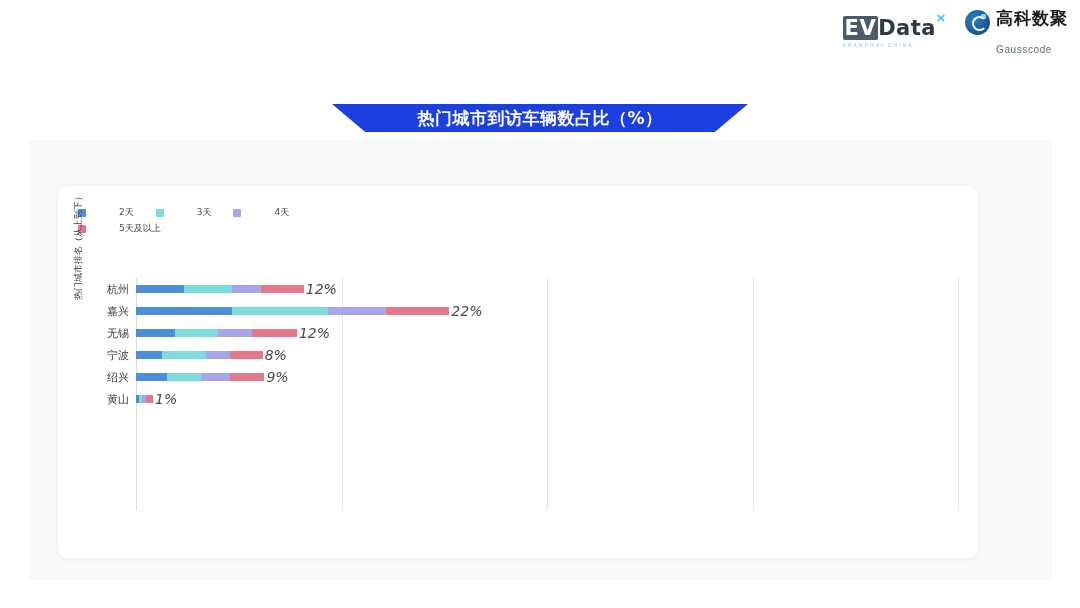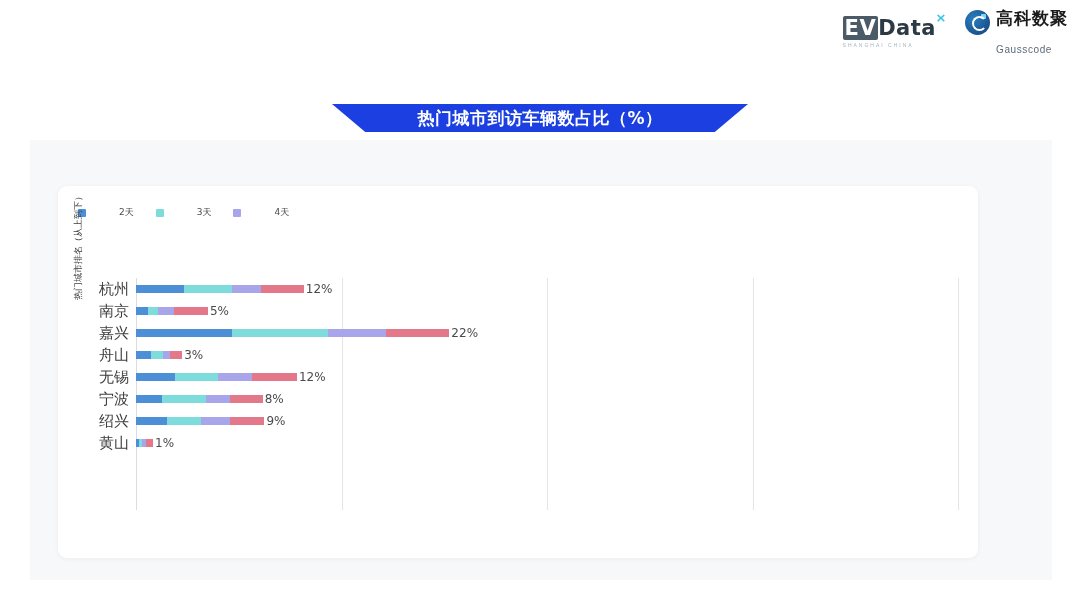--- a/index.html
+++ b/index.html
@@ -110,28 +110,29 @@
     position:absolute;left:58px;top:0;right:0;bottom:0;
   }
   .gridlines{position:absolute;left:0;top:0;width:100%;height:232px;}
   .gridline{position:absolute;top:0;width:1px;height:100%;background:#e3e5e9;}
   .axisline{position:absolute;left:0;top:0;width:1px;height:232px;background:#d9dce1;}
 
   .rows{position:absolute;left:0;top:0;width:100%;}
   .row{height:22px;display:flex;align-items:center;position:relative;}
   .ylabel{
     position:absolute;right:calc(100% + 7px);
-    font-size:15px;color:#3c3c3c;white-space:nowrap;
+    font-size:11px;color:#3c3c3c;white-space:nowrap;
     font-family:Liberation Serif, serif;
   }
   .bar{height:8px;display:flex;align-items:stretch;}
   .seg{height:100%;}
   .vlabel{
-    font-size:12px;color:#4a4a4a;margin-left:2px;white-space:nowrap;
+    font-size:14px;color:#4a4a4a;margin-left:2px;white-space:nowrap;
     font-family:"DejaVu Sans","Liberation Sans",sans-serif;
+    font-style:italic;
   }
 </style>
 </head>
 <body>
 
 <div class="header">
   <div class="logos">
 
     <div class="logo-evdata">
       <div class="word">
@@ -168,20 +169,26 @@
       <span class="legend-swatch" style="background: rgb(77, 143, 214);"></span>
       <span class="legend-label">2天</span>
     </div>
     <div class="legend-item">
       <span class="legend-swatch" style="background: rgb(127, 220, 220);"></span>
       <span class="legend-label">3天</span>
     </div>
     <div class="legend-item">
       <span class="legend-swatch" style="background: rgb(169, 165, 234);"></span>
       <span class="legend-label">4天</span>
+    </div>
+  </div>
+  <div class="legend-row">
+    <div class="legend-item">
+      <span class="legend-swatch" style="background: rgb(227, 120, 139);"></span>
+      <span class="legend-label">5天及以上</span>
     </div>
   </div>
 </div>
 
 <div class="chart">
   <div class="ytitle">热门城市排名（从上到下）</div>
   <div class="plot">
     <div class="axisline"></div>
     <div class="gridlines">
         <div class="gridline" style="left: 205.5px;"></div>
@@ -194,50 +201,30 @@
           <span class="ylabel">杭州</span>
           <div class="bar">
             <div class="seg" style="width: 47.95px; background: rgb(77, 143, 214);"></div>
             <div class="seg" style="width: 47.95px; background: rgb(127, 220, 220);"></div>
             <div class="seg" style="width: 29.1125px; background: rgb(169, 165, 234);"></div>
             <div class="seg" style="width: 42.8125px; background: rgb(227, 120, 139);"></div>
           </div>
           <span class="vlabel">12%</span>
         </div>
         <div class="row">
-          <span class="ylabel">南京</span>
-          <div class="bar">
-            <div class="seg" style="width: 11.9875px; background: rgb(77, 143, 214);"></div>
-            <div class="seg" style="width: 10.275px; background: rgb(127, 220, 220);"></div>
-            <div class="seg" style="width: 15.4125px; background: rgb(169, 165, 234);"></div>
-            <div class="seg" style="width: 34.25px; background: rgb(227, 120, 139);"></div>
-          </div>
-          <span class="vlabel">5%</span>
-        </div>
-        <div class="row">
           <span class="ylabel">嘉兴</span>
           <div class="bar">
             <div class="seg" style="width: 95.9px; background: rgb(77, 143, 214);"></div>
             <div class="seg" style="width: 95.9px; background: rgb(127, 220, 220);"></div>
             <div class="seg" style="width: 58.225px; background: rgb(169, 165, 234);"></div>
             <div class="seg" style="width: 63.3625px; background: rgb(227, 120, 139);"></div>
           </div>
           <span class="vlabel">22%</span>
         </div>
         <div class="row">
-          <span class="ylabel">舟山</span>
-          <div class="bar">
-            <div class="seg" style="width: 15.4125px; background: rgb(77, 143, 214);"></div>
-            <div class="seg" style="width: 11.9875px; background: rgb(127, 220, 220);"></div>
-            <div class="seg" style="width: 6.85px; background: rgb(169, 165, 234);"></div>
-            <div class="seg" style="width: 11.9875px; background: rgb(227, 120, 139);"></div>
-          </div>
-          <span class="vlabel">3%</span>
-        </div>
-        <div class="row">
           <span class="ylabel">无锡</span>
           <div class="bar">
             <div class="seg" style="width: 39.3875px; background: rgb(77, 143, 214);"></div>
             <div class="seg" style="width: 42.8125px; background: rgb(127, 220, 220);"></div>
             <div class="seg" style="width: 34.25px; background: rgb(169, 165, 234);"></div>
             <div class="seg" style="width: 44.525px; background: rgb(227, 120, 139);"></div>
           </div>
           <span class="vlabel">12%</span>
         </div>
         <div class="row">

